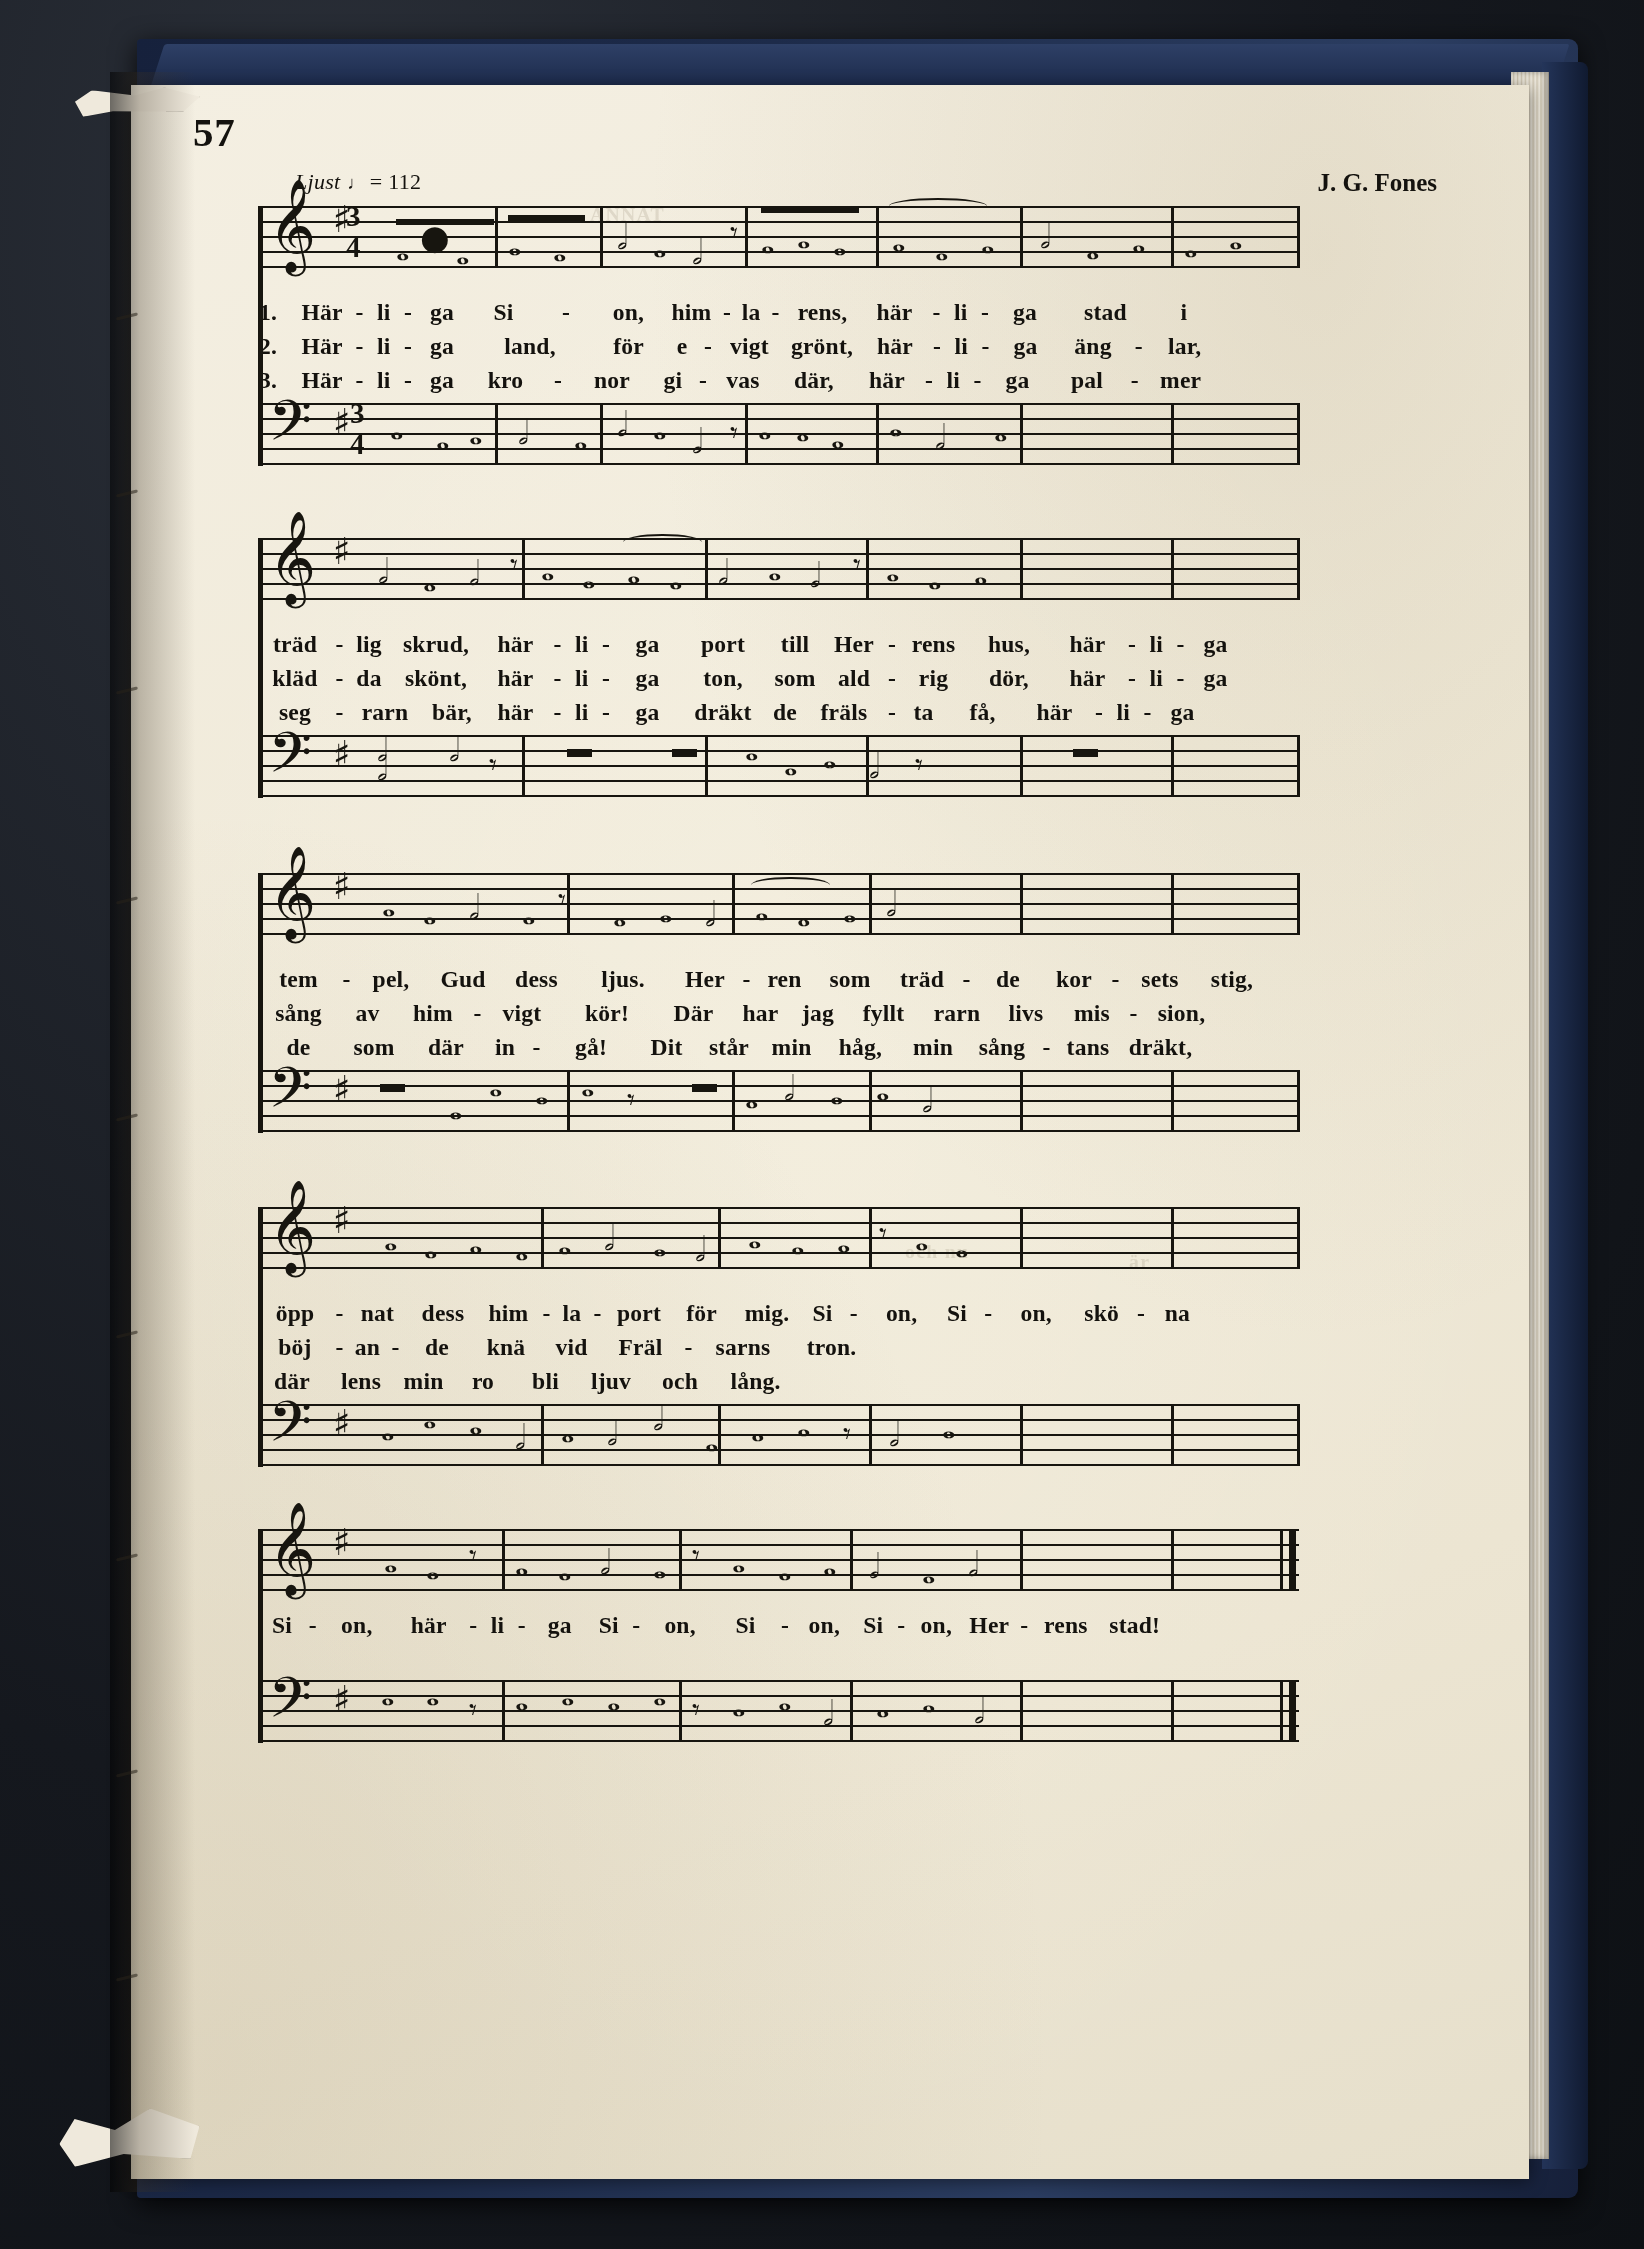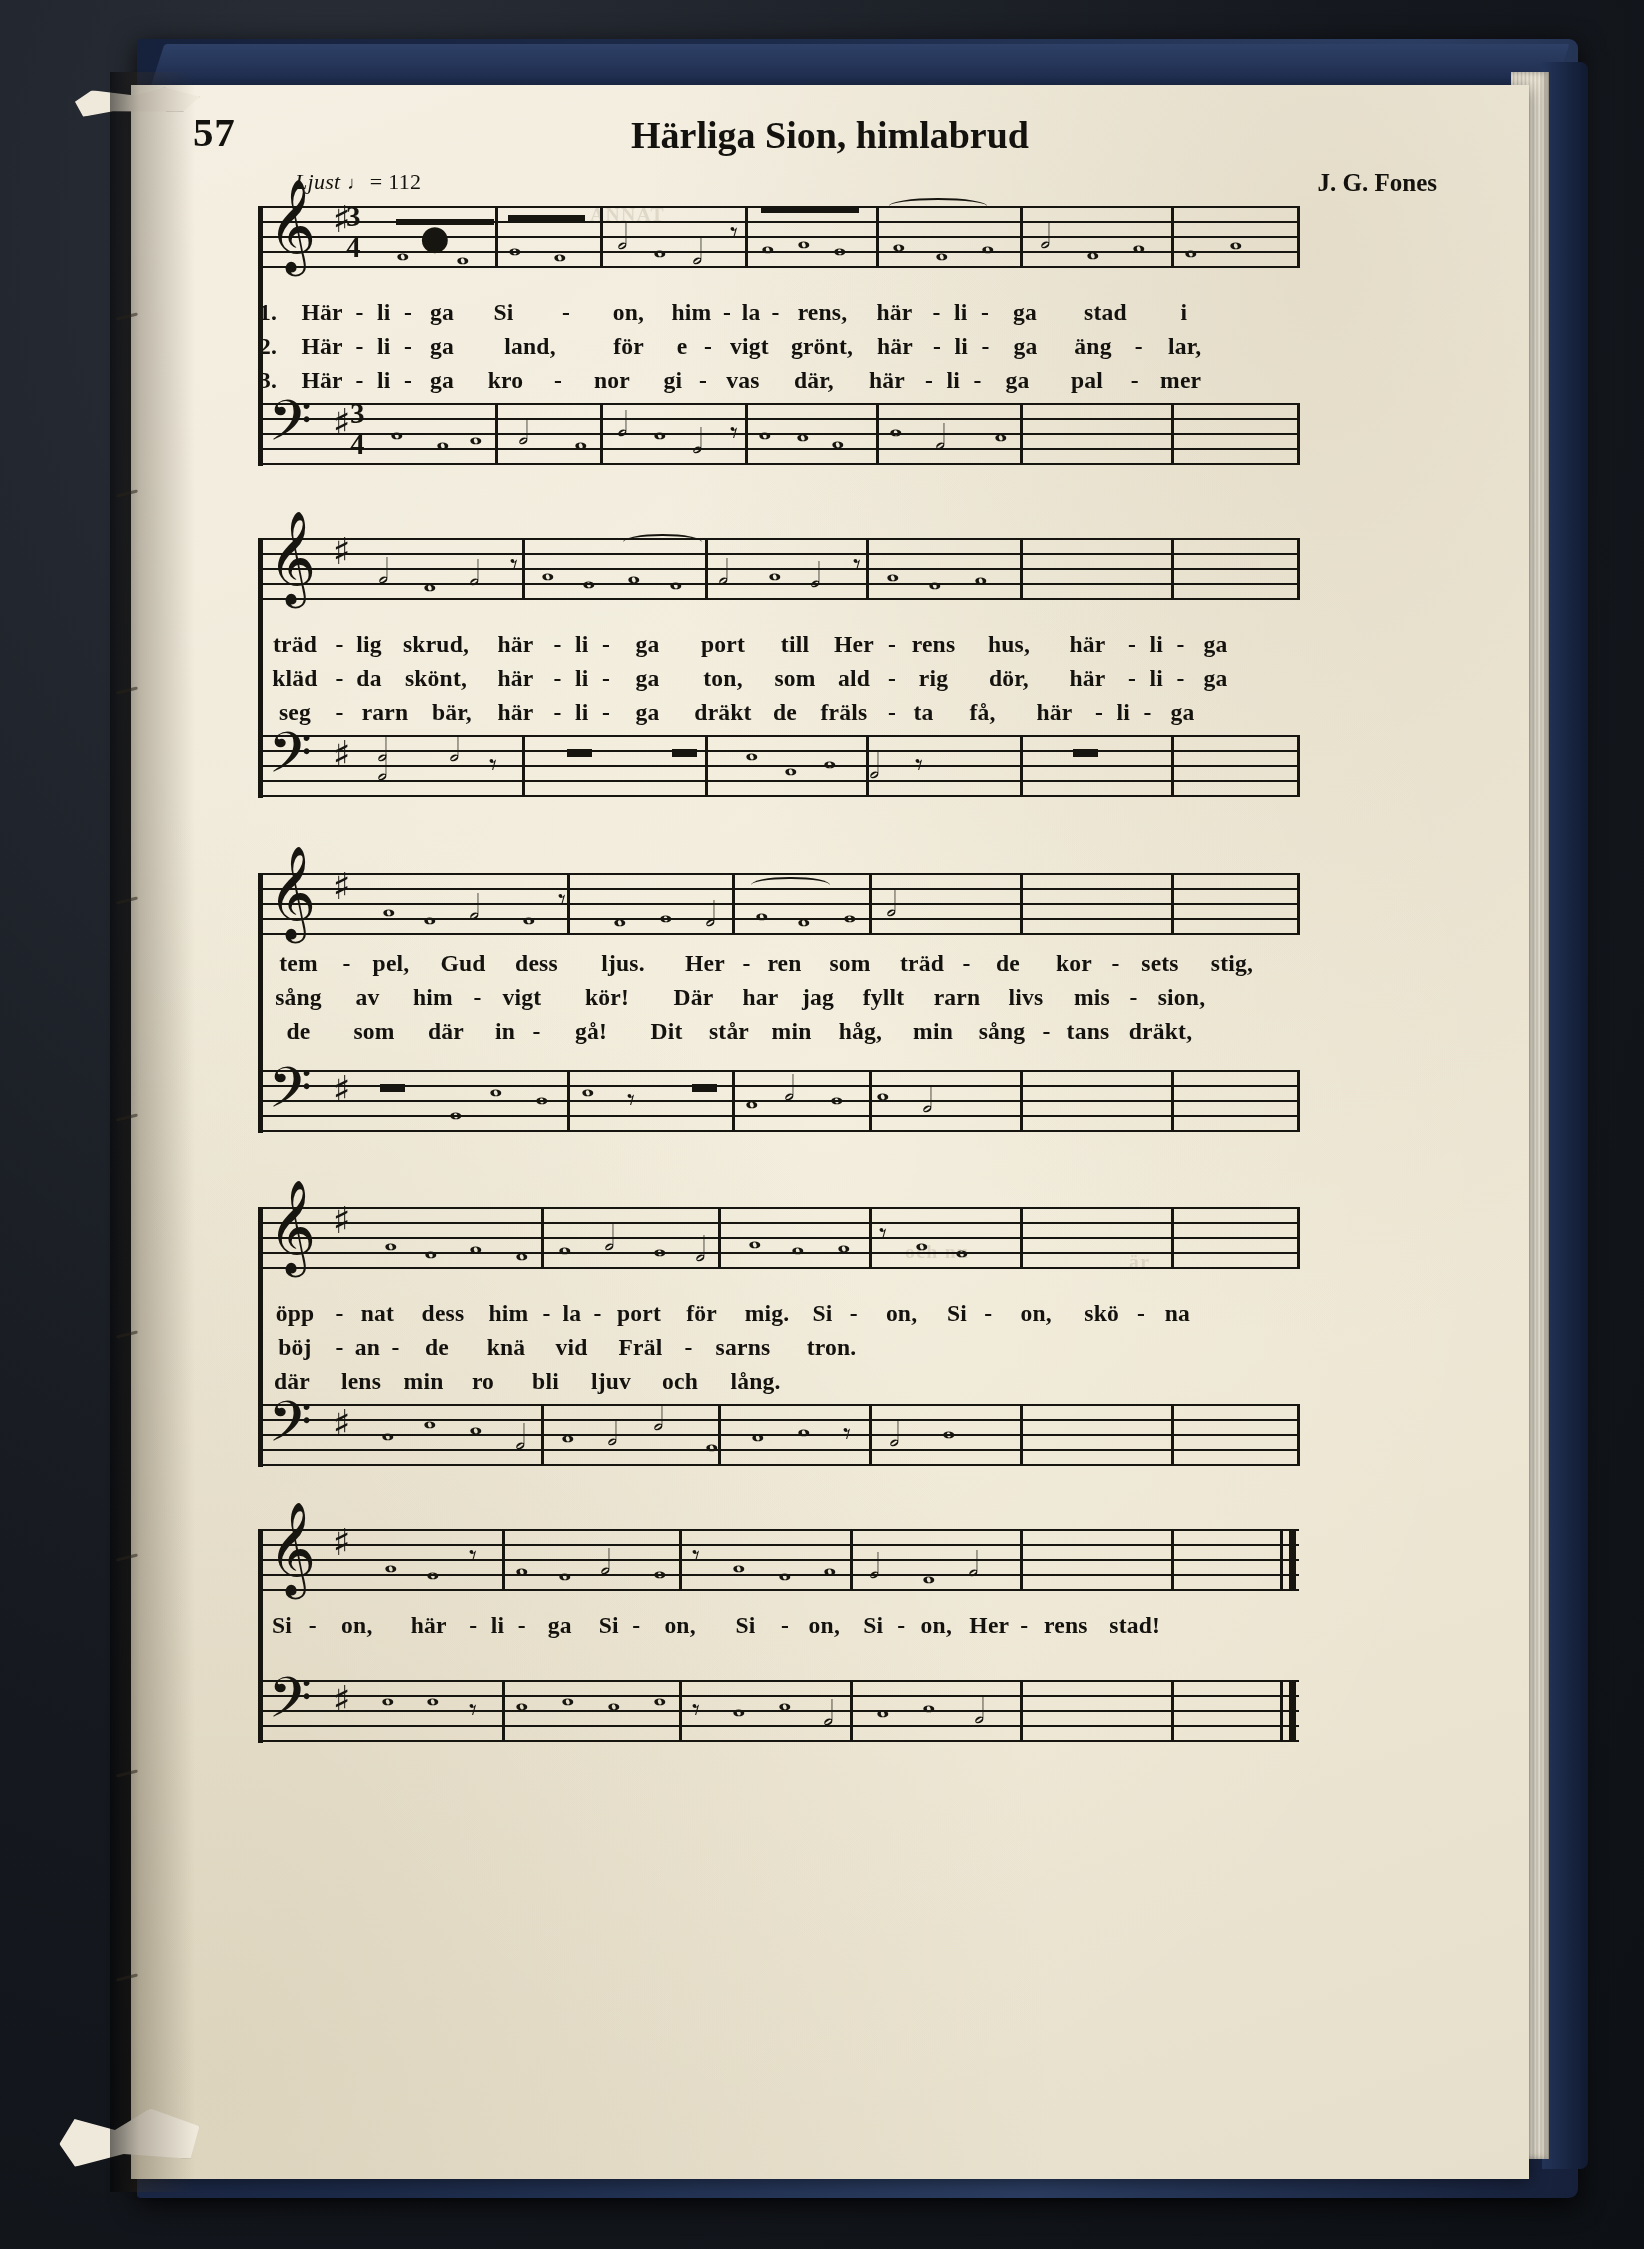--- a/index.html
+++ b/index.html
@@ -344,21 +344,20 @@
   <div class="page">
     <div class="page-stain"></div>
 
     <div class="showthrough" style="left:459px; top:118px;">ANNAT</div>
     <div class="showthrough" style="left:774px; top:1155px;">och nu</div>
     <div class="showthrough" style="left:998px; top:1165px;">är</div>
 
     <div class="content">
 
       <div class="hymn-number">57</div>
-      <div class="hymn-title">Härliga Sion, himlabrud</div>
 
       <div class="tempo">
         <span>Ljust</span><span class="note-glyph">♩</span><span class="bpm">=</span>&nbsp;<span class="bpm">112</span>
       </div>
 
       <div class="composer">J. G. Fones</div>
 
       <div class="system" style="top:121px;">
 
         <div class="staff">
@@ -679,21 +678,21 @@
           <div class="slur" style="left:492px; top:3.9px; width:79px;"></div>
 
           <div class="barline" style="left:308px;"></div>
           <div class="barline" style="left:473px;"></div>
           <div class="barline" style="left:610px;"></div>
           <div class="barline" style="left:761px;"></div>
           <div class="barline" style="left:912px;"></div>
           <div class="barline" style="left:1038px;"></div>
         </div>
 
-        <div class="lyrics" style="top:73px;">
+        <div class="lyrics" style="top:89px;">
           <div class="lyric-line">
             <span class="syl" style="width:79px">tem</span>
             <span class="syl" style="width:17px">-</span>
             <span class="syl" style="width:72px">pel,</span>
             <span class="syl" style="width:72px">Gud</span>
             <span class="syl" style="width:75px">dess</span>
             <span class="syl" style="width:98px">ljus.</span>
             <span class="syl" style="width:66px">Her</span>
             <span class="syl" style="width:17px">-</span>
             <span class="syl" style="width:59px">ren</span>

